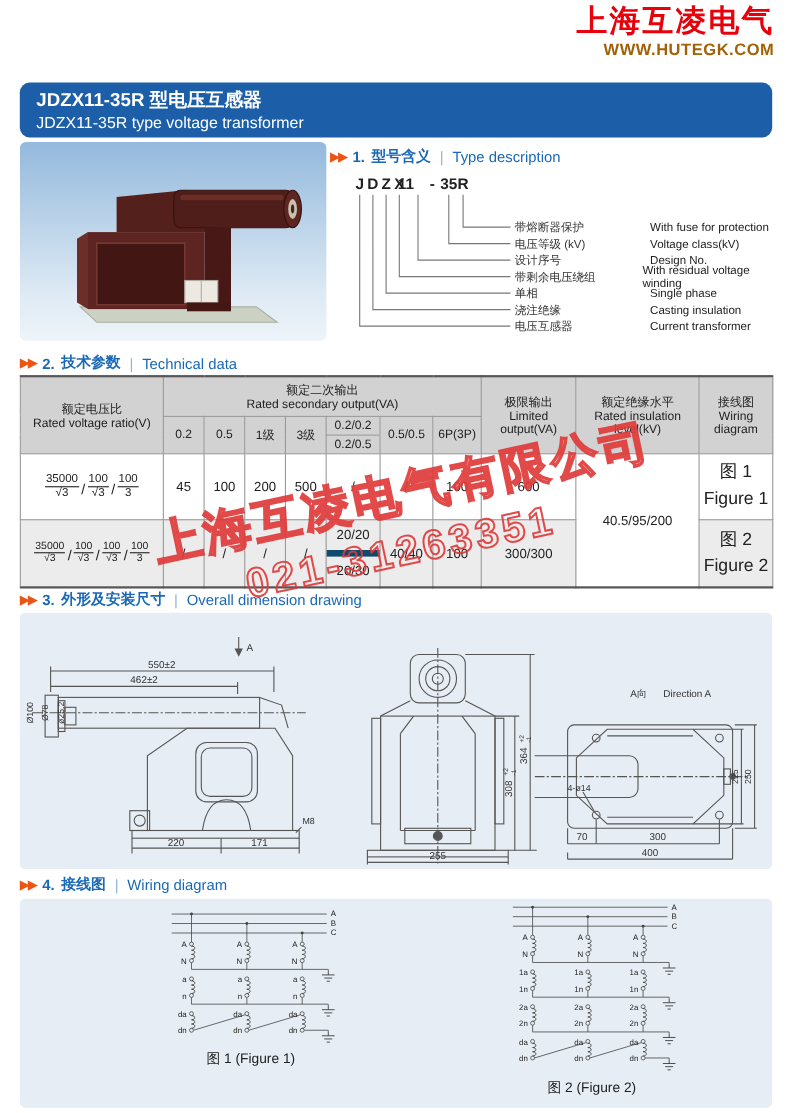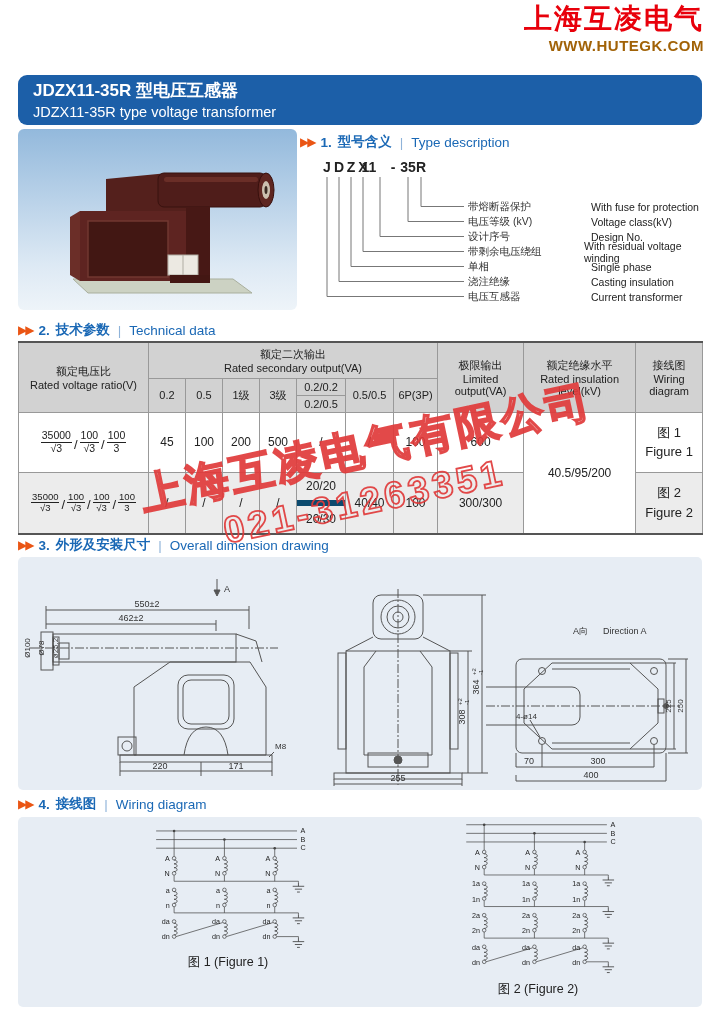--- a/index.html
+++ b/index.html
@@ -41,21 +41,21 @@
   .split-cell{display:flex;flex-direction:column;height:60px;}
   .split-cell div{flex:1;display:flex;align-items:center;justify-content:center;}
   .split-cell div:first-child{border-bottom:6px solid #0c4a6e;}
   .hsplit-top{border-bottom:none!important;}
   .ratio{display:flex;align-items:center;justify-content:center;gap:1px;}
   .frac{display:inline-block;text-align:center;font-size:10.5px;line-height:1.1;}
   .frac.small{font-size:9.5px;}
   .fn{display:block;border-bottom:1px solid #222;padding:0 1px;}
   .fd{display:block;}
   .fsep{font-size:13px;margin:0 1px;transform:translateY(2px);}
-  .figcell{font-size:13px;line-height:1.5;}
+  .figcell{font-size:16px;line-height:1.5;}
   
   .wm{position:absolute;left:135px;top:468px;z-index:6;transform:rotate(-12deg);transform-origin:0 0;
       pointer-events:none;font-weight:700;color:transparent;-webkit-text-stroke:1.8px rgba(224,58,58,.92);}
   .wm1{font-size:43px;letter-spacing:3px;white-space:nowrap;}
   .wm2{font-size:37px;letter-spacing:4px;margin:2px 0 0 74px;white-space:nowrap;}
   
   .panel{position:absolute;left:18px;background:#e7edf4;border-radius:5px;}
   .panel3{top:557px;width:684px;height:233px;}
   .panel4{top:817px;width:684px;height:190px;}
   .dsvg{position:absolute;}

